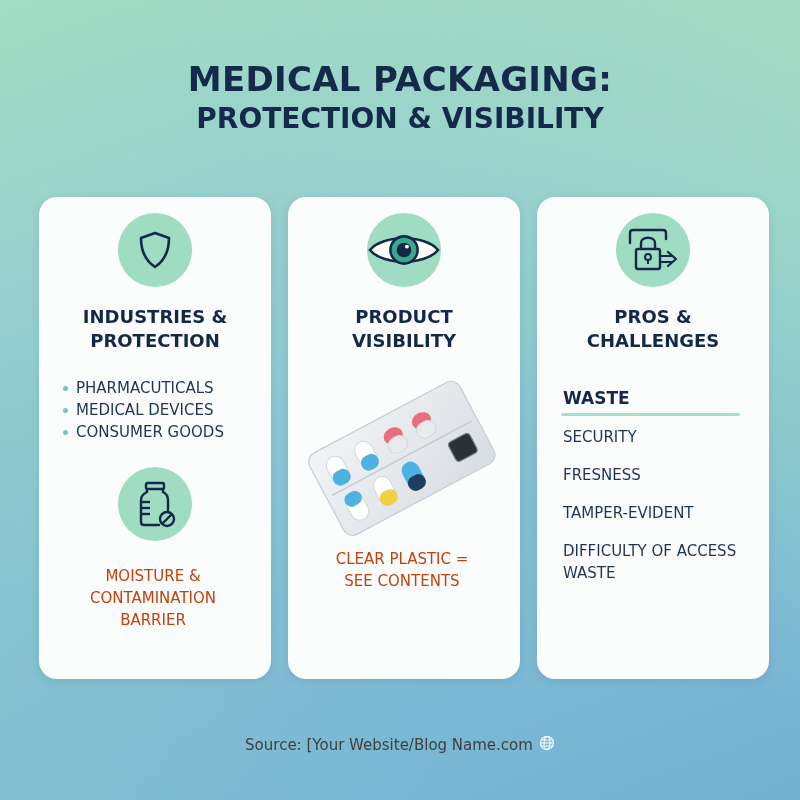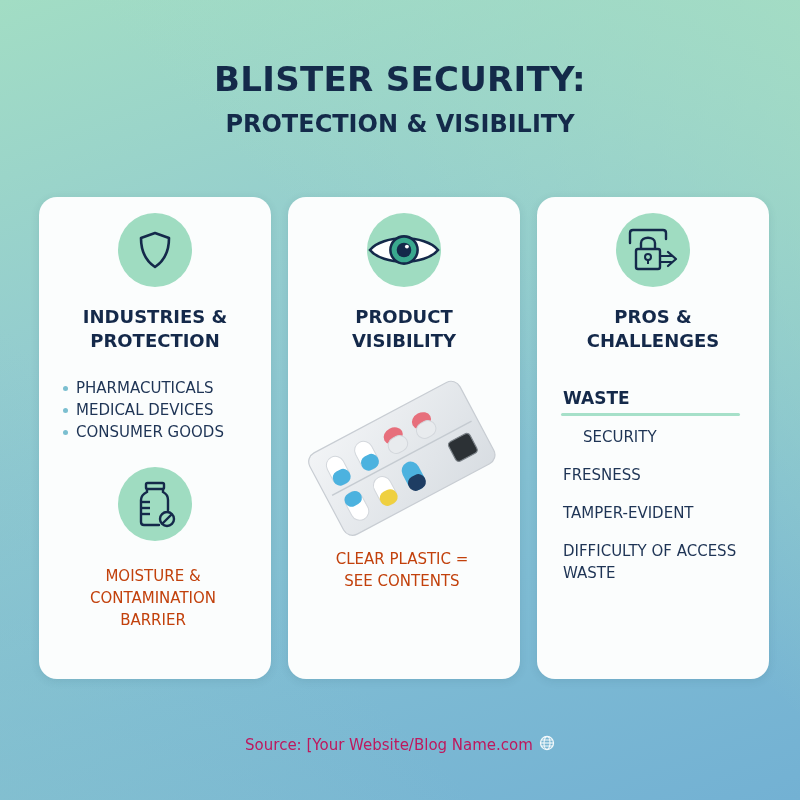--- a/index.html
+++ b/index.html
@@ -13,21 +13,21 @@
     position:absolute; inset:0;
     background: linear-gradient(225deg, rgba(165,222,195,0.85) 0%, rgba(150,205,205,0) 45%, rgba(120,185,210,0) 70%, rgba(135,195,205,0.5) 100%);
     pointer-events:none;
   }
   .title {
     position:absolute; left:0; right:0; top:60px;
     text-align:center; font-weight:bold; color:#142a4a;
     line-height:1.15;
   }
   .title .l1 { font-size:34px; letter-spacing:0.3px; }
-  .title .l2 { font-size:24px; margin-top:12px; }
+  .title .l2 { font-size:28px; margin-top:4px; }
   .card {
     position:absolute; top:197px; width:232px; height:482px;
     background:#fbfdfd; border-radius:18px;
     box-shadow:0 2px 8px rgba(30,70,90,0.12);
   }
   .card1 { left:39px; }
   .card2 { left:288px; }
   .card3 { left:537px; }
   .icon-circle {
     position:absolute; left:50%; transform:translateX(-50%);
@@ -43,32 +43,32 @@
   .bullets .b { display:flex; align-items:center; }
   .bullets .dot { width:5px; height:5px; border-radius:50%; background:#7bbfd0; margin-right:8px; }
   .sub-text {
     position:absolute; left:0; right:4px; text-align:center; font-size:15px; line-height:22px; color:#c2410c;
   }
   .pros-head { position:absolute; left:26px; top:191px; font-weight:bold; font-size:17px; color:#14294a; }
   .pros-line { position:absolute; left:24px; top:216px; width:179px; height:3px; background:#a6e0c9; border-radius:2px; }
   .pros-item { position:absolute; left:26px; font-size:15px; line-height:22px; color:#1e3455; }
   .footer {
     position:absolute; left:0; right:0; top:735px; text-align:center;
-    font-size:15px; color:#be185d;
+    font-size:15px; color:#404040;
     display:flex; justify-content:center; align-items:center; gap:6px;
   }
   .pack { position:absolute; left:14px; top:178px; }
 </style>
 </head>
 <body>
 
 <div class="bg-overlay"></div>
 
 <div class="title">
-  <div class="l1">BLISTER SECURITY:</div>
+  <div class="l1">MEDICAL PACKAGING:</div>
   <div class="l2">PROTECTION &amp; VISIBILITY</div>
 </div>
 
 <div class="card card1">
   <div class="icon-circle" style="top:16px;">
     <svg width="36" height="40" viewBox="0 0 36 40">
       <path d="M18 3 L32 8 C32 22 27 31 18 37 C9 31 4 22 4 8 Z" fill="none" stroke="#14294a" stroke-width="2.6" stroke-linejoin="round"></path>
     </svg>
   </div>
   <div class="card-title">
@@ -172,21 +172,21 @@
       <line x1="23" y1="33" x2="23" y2="37" stroke="#14294a" stroke-width="2"></line>
       <path d="M35 29 L46 29 M35 35 L46 35 M43 25 L51 32 L43 39" fill="none" stroke="#14294a" stroke-width="2.2" stroke-linejoin="round" stroke-linecap="round"></path>
     </svg>
   </div>
   <div class="card-title">
     <div>PROS &amp;</div>
     <div>CHALLENGES</div>
   </div>
   <div class="pros-head">WASTE</div>
   <div class="pros-line"></div>
-  <div class="pros-item" style="top:229px;margin-left:20px;">SECURITY</div>
+  <div class="pros-item" style="top:229px;">SECURITY</div>
   <div class="pros-item" style="top:267px;">FRESNESS</div>
   <div class="pros-item" style="top:305px;">TAMPER-EVIDENT</div>
   <div class="pros-item" style="top:343px;">DIFFICULTY OF ACCESS</div>
   <div class="pros-item" style="top:365px;">WASTE</div>
 </div>
 
 <div class="footer">
   <span>Source: [Your Website/Blog Name.com</span>
   <span>
     <svg width="16" height="16" viewBox="0 0 16 16">

